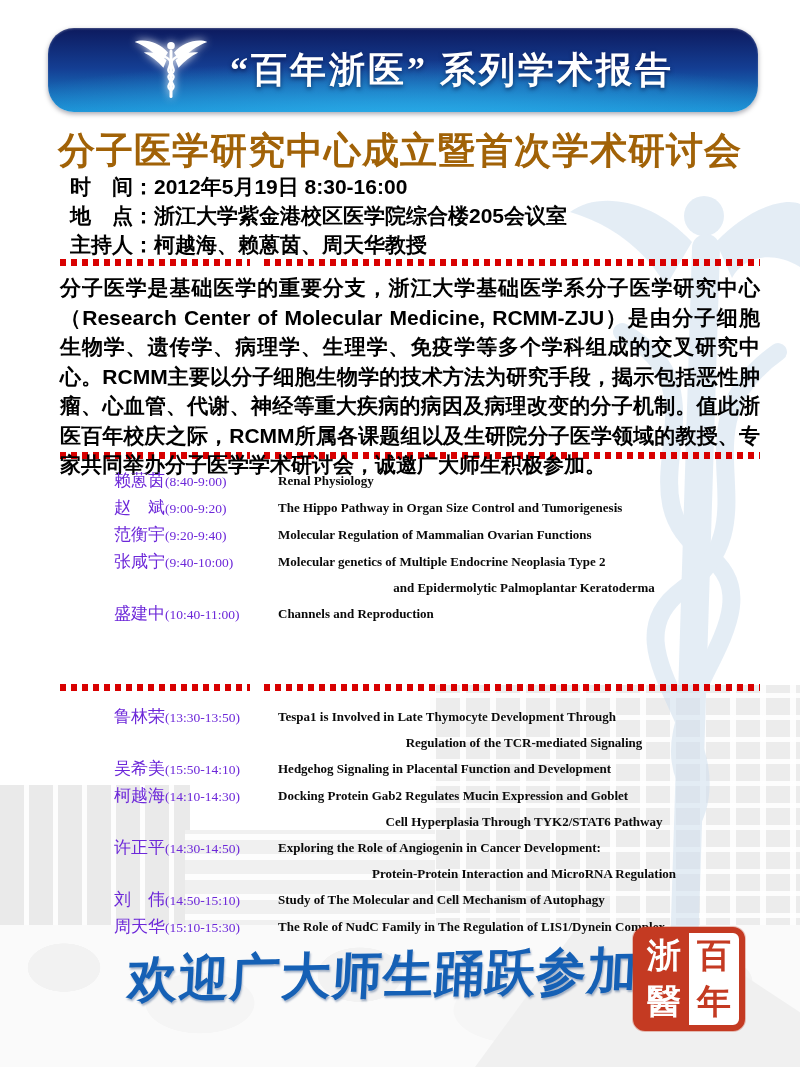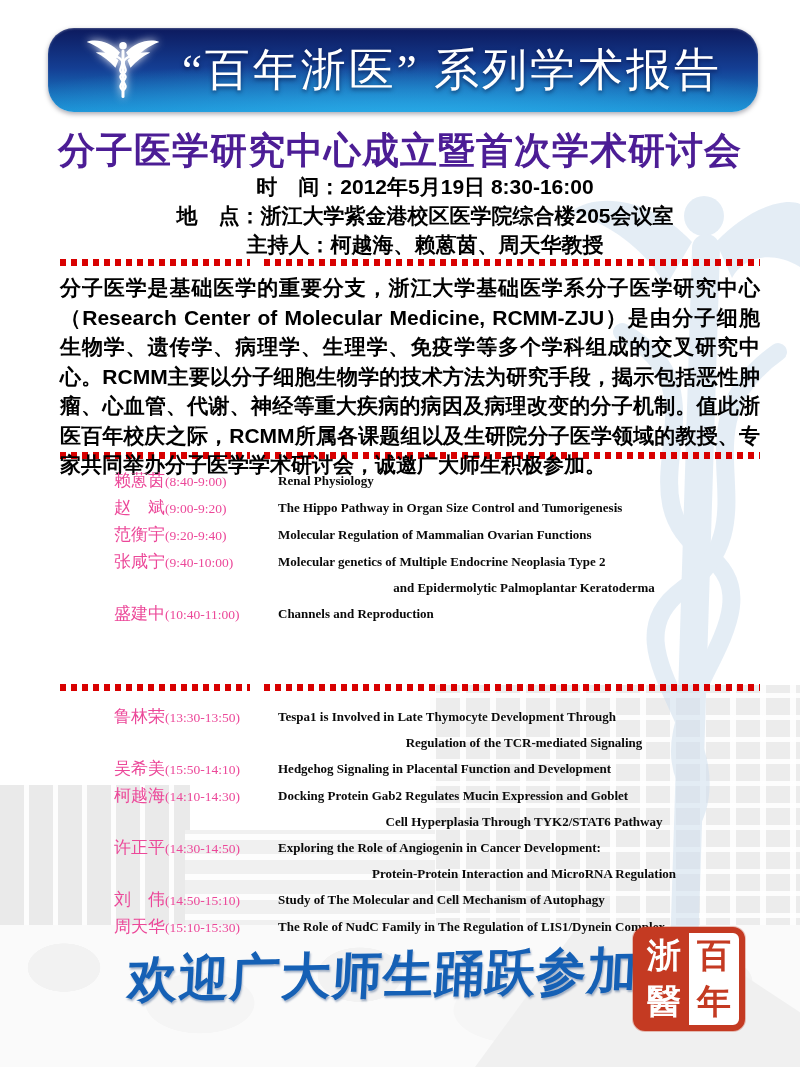--- a/index.html
+++ b/index.html
@@ -48,31 +48,31 @@
   
   .banner{
     position:absolute;left:48px;top:28px;width:710px;height:84px;border-radius:26px;
     background:
       radial-gradient(120% 140% at 50% 115%, rgba(44,176,235,.9) 0%, rgba(44,176,235,0) 55%),
       linear-gradient(180deg,#0d1a5e 0%, #143e93 48%, #1a8fd4 100%);
     box-shadow:0 2px 5px rgba(0,0,30,.35), inset 0 1px 2px rgba(255,255,255,.25);
     display:flex;align-items:center;justify-content:center;gap:20px;
   }
   .banner-text{
-    color:#fff;font-size:45px;font-weight:normal;letter-spacing:3px;
+    color:#fff;font-size:36px;font-weight:bold;letter-spacing:3px;
     font-family:"Liberation Serif","DejaVu Serif",serif;
     text-shadow:0 2px 4px rgba(0,0,40,.55);white-space:nowrap;
   }
   .banner-logo{filter:drop-shadow(0 0 4px rgba(255,255,255,.9));}
   
   .poster-title{
     position:absolute;left:0;top:126px;width:800px;text-align:center;
-    color:#4c1d95;font-size:37px;font-weight:bold;letter-spacing:1px;
-  }
-  .info-block{position:absolute;left:85px;top:172px;width:680px;text-align:center;}
+    color:#a16207;font-size:37px;font-weight:bold;letter-spacing:1px;
+  }
+  .info-block{position:absolute;left:70px;top:172px;width:680px;}
   .info-line{font-size:21px;font-weight:bold;color:#000;line-height:29px;white-space:nowrap;}
   
   .dotsep{position:absolute;left:60px;width:700px;height:7px;display:flex;}
   .dotsep .seg1,.dotsep .seg2{
     height:7px;
     background:repeating-linear-gradient(90deg,#d80000 0 6px,transparent 6px 11px);
   }
   .dotsep .seg1{width:190px;margin-right:14px;}
   .dotsep .seg2{flex:1;}
   
@@ -81,21 +81,21 @@
     font-size:21px;line-height:29.5px;font-weight:bold;color:#000;
     text-align:justify;
   }
   
   .session{position:absolute;left:60px;width:710px;}
   .session-morning{top:468px;}
   .session-afternoon{top:704px;}
   .sched-row{display:flex;align-items:flex-start;}
   .cell-name{
     width:218px;padding-left:54px;box-sizing:border-box;
-    font-size:17px;color:#ec4899;line-height:26px;white-space:nowrap;
+    font-size:17px;color:#6d28d9;line-height:26px;white-space:nowrap;
   }
   .cell-name .tm{font-family:"Liberation Serif","DejaVu Serif",serif;font-size:13.5px;}
   .cell-title{
     flex:1;font-family:"Liberation Serif","DejaVu Serif",serif;
     font-weight:bold;font-size:13px;color:#0a0a0a;
   }
   .cell-title .tl{line-height:26px;}
   .cell-title .tl.cont{text-align:center;}
   
   .welcome{

